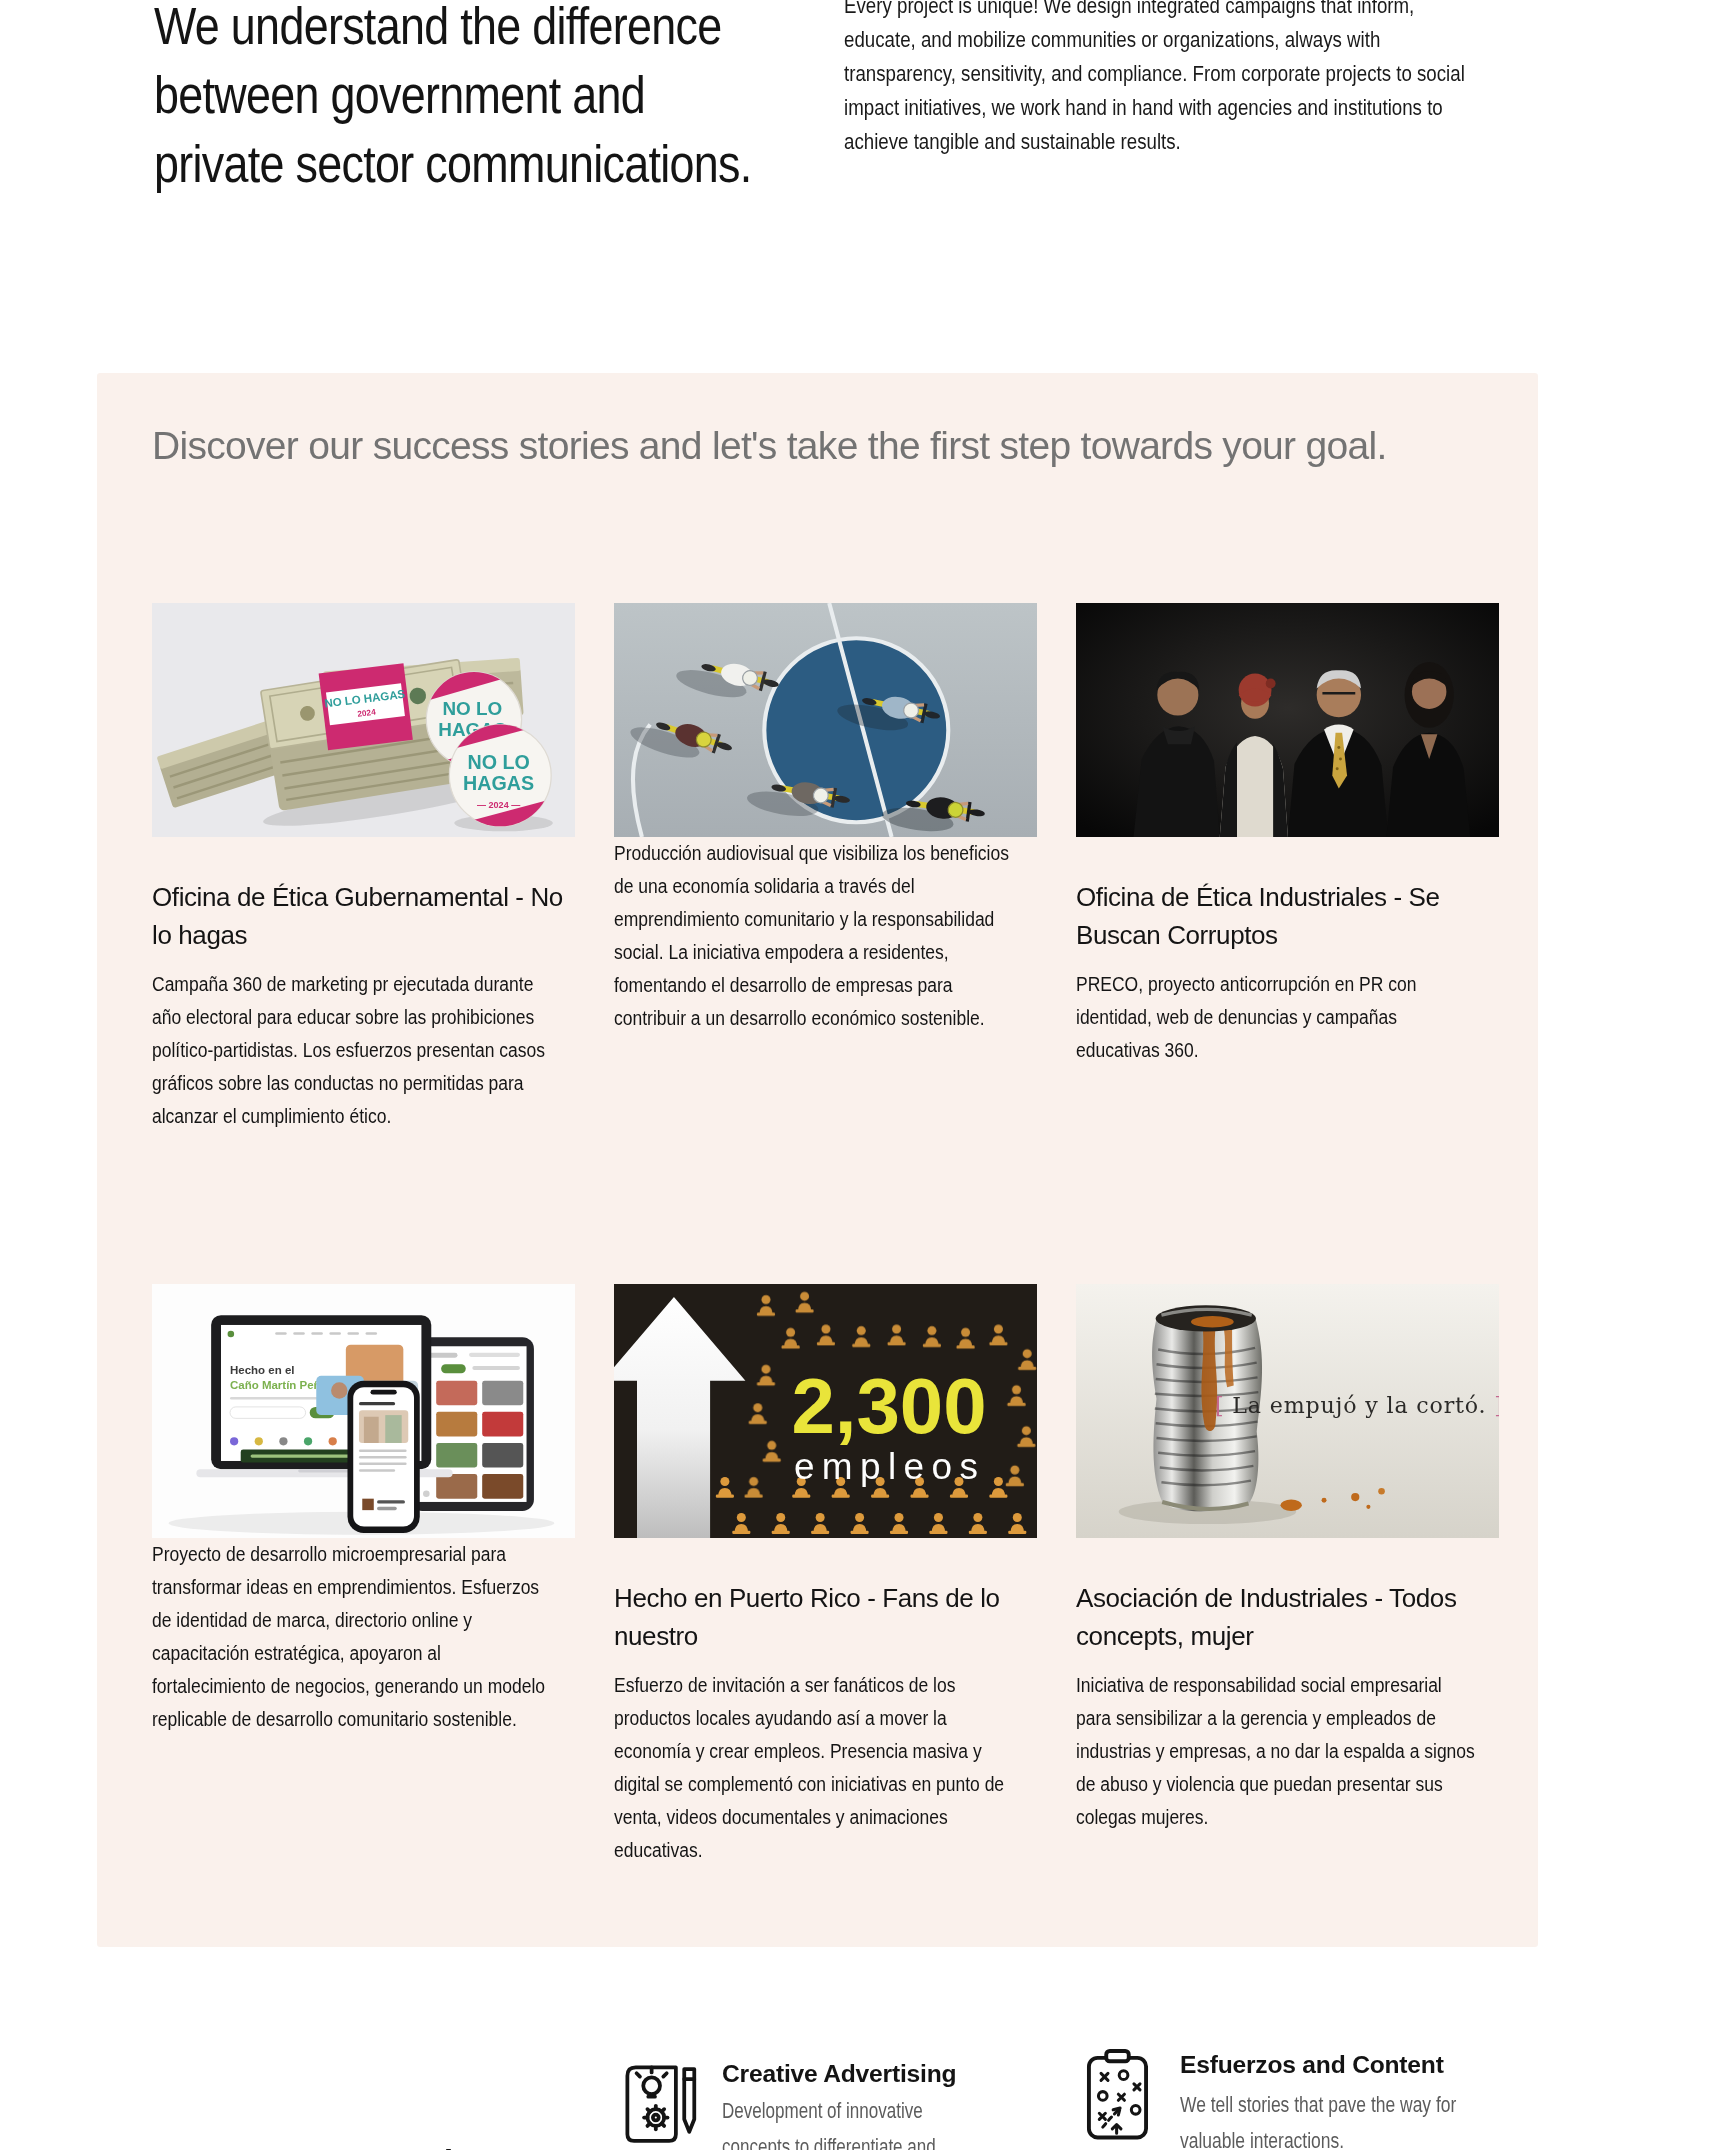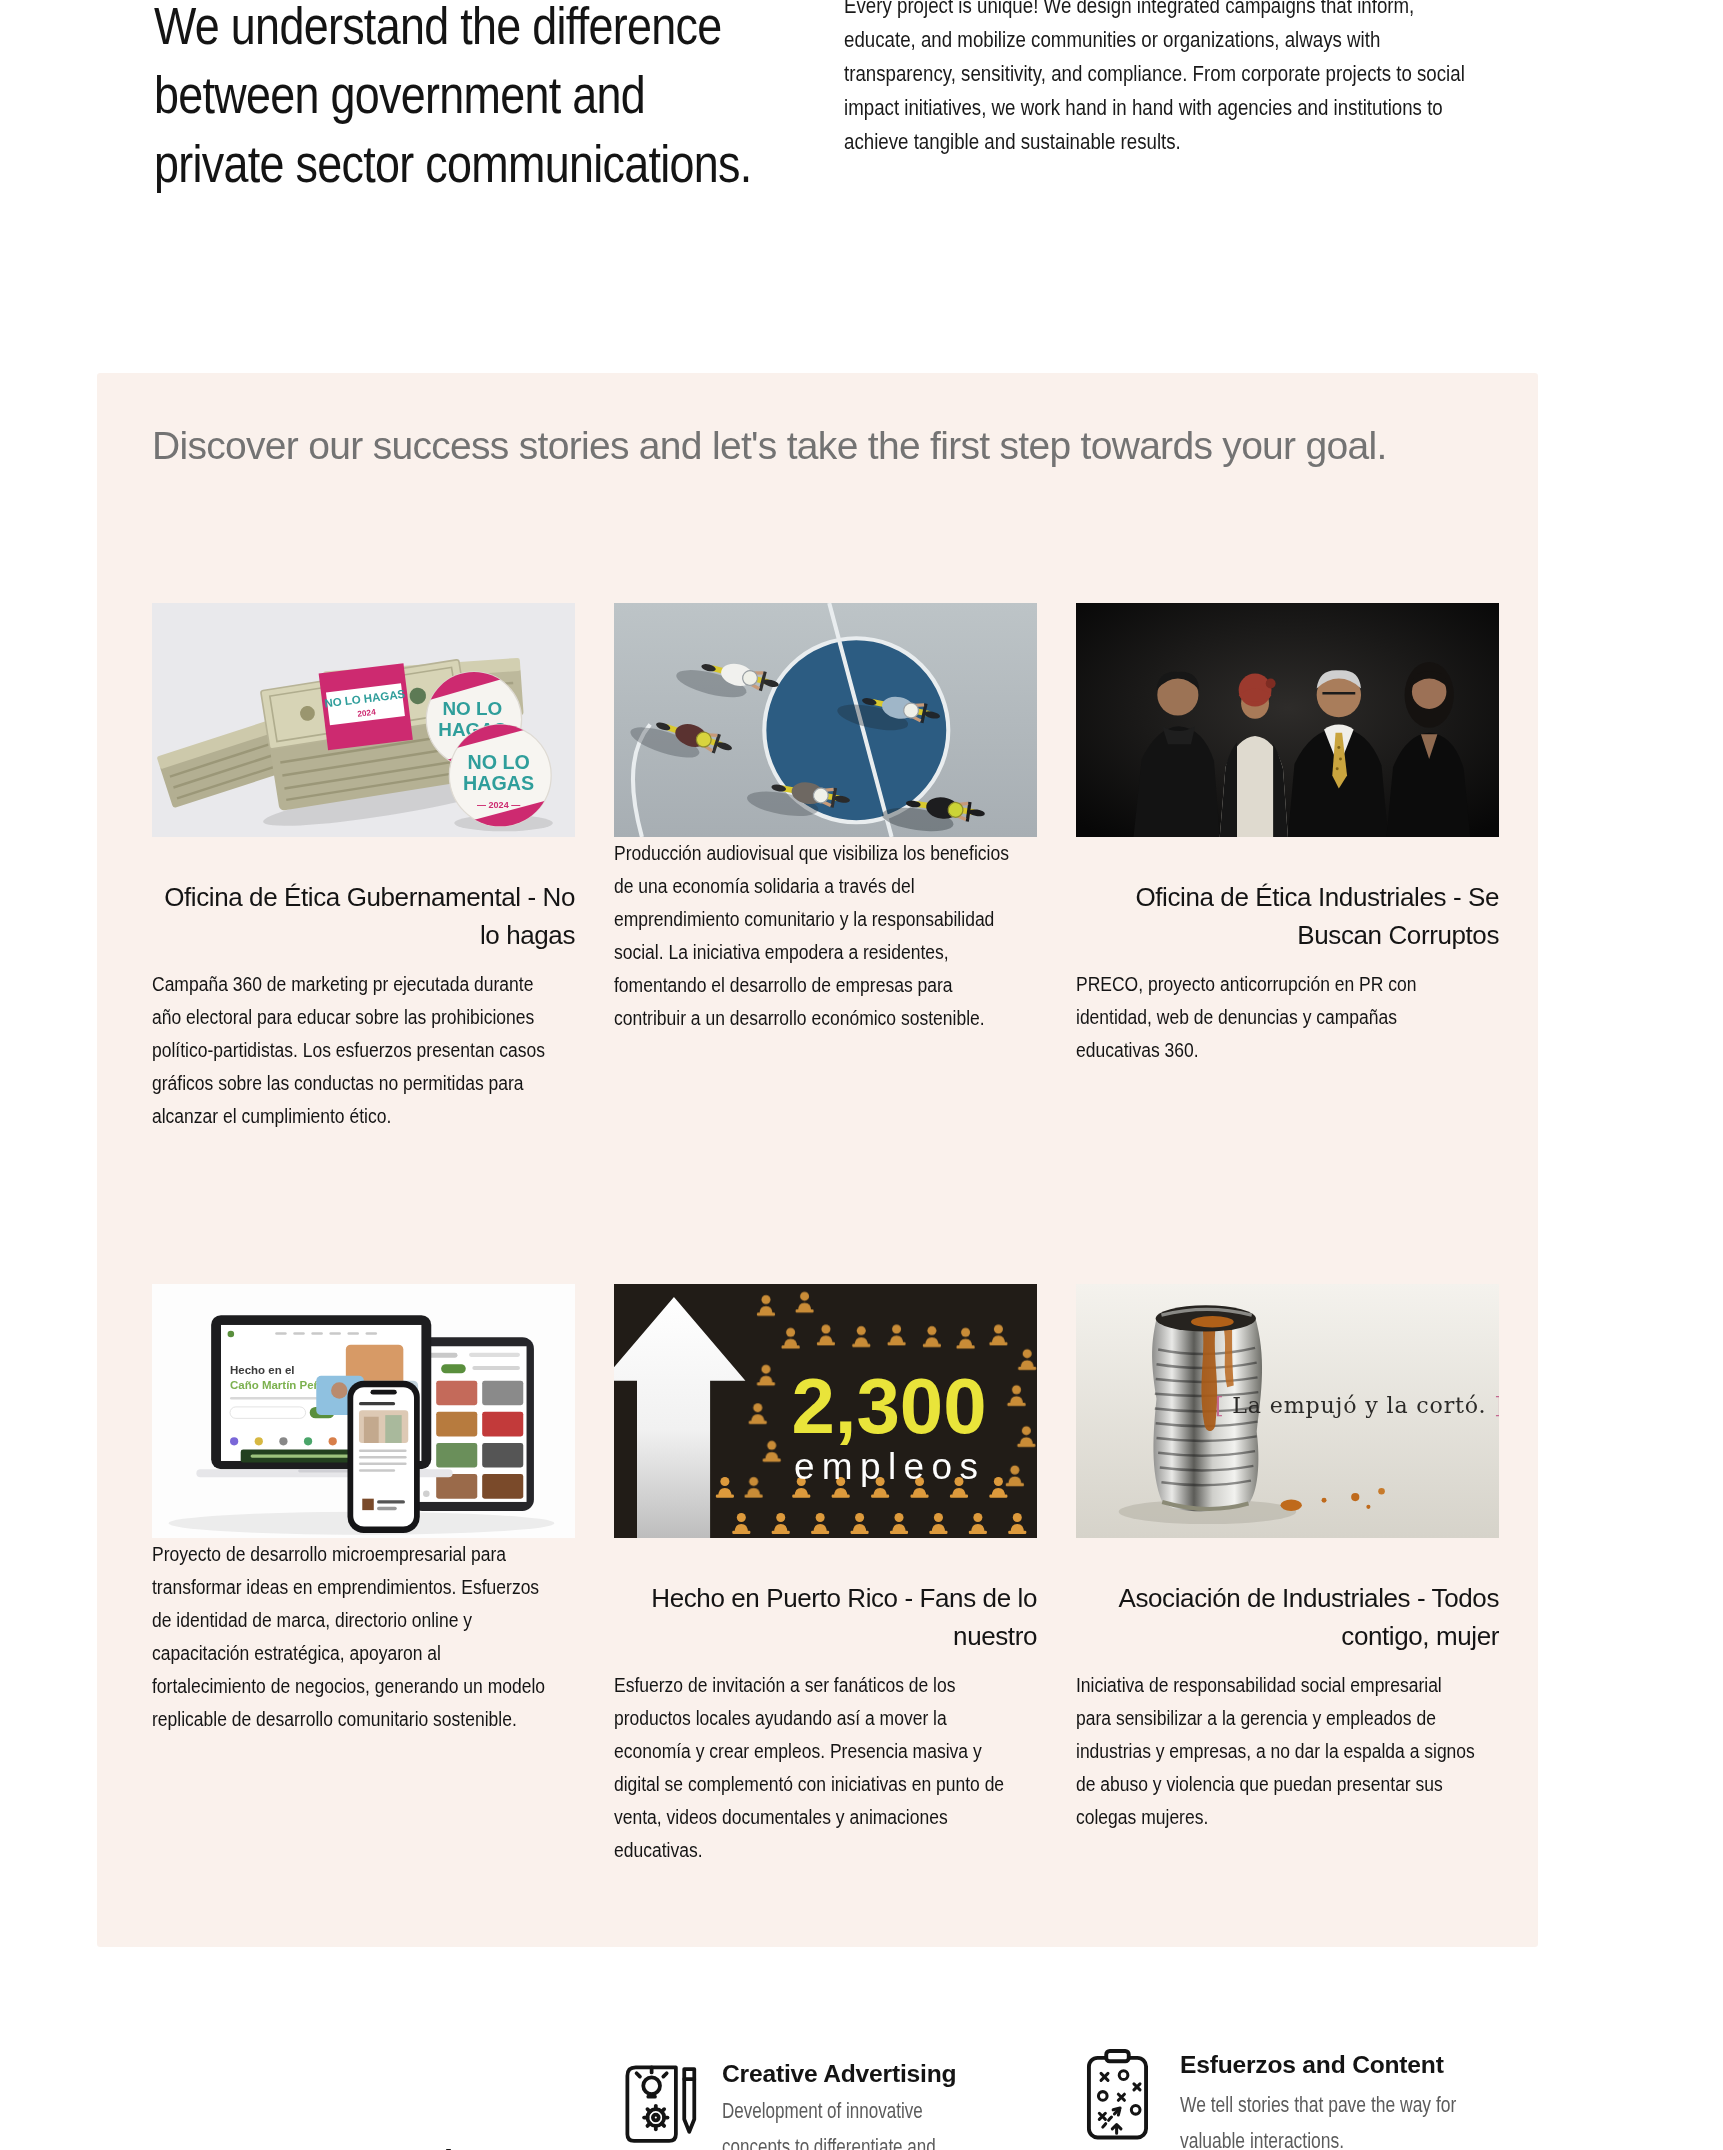--- a/index.html
+++ b/index.html
@@ -30,21 +30,21 @@
   .cards-row{position:absolute;left:55px;display:flex;gap:39px;}
   .row1{top:230px;}
   .row2{top:911px;}
   .card{width:423px;}
   .card-img{width:423px;overflow:hidden;}
   .row1 .card-img{height:234px;}
   .row2 .card-img{height:254px;}
   .card-img svg{display:block;width:100%;height:100%;}
   .card-title{
     margin:41px 0 14px 0;font-size:26px;line-height:38px;font-weight:500;
-    letter-spacing:-0.4px;color:#141414;text-align:right;
+    letter-spacing:-0.4px;color:#141414;
   }
   .card-desc{
     margin:0;width:460px;font-size:20px;line-height:33px;color:#151515;
     transform:scaleX(0.875);transform-origin:left top;
   }
 
   
   .service-icon{position:absolute;}
   .svc1-icon{left:614px;top:2054px;width:92px;height:92px;}
   .svc2-icon{left:1082px;top:2044px;width:71px;height:97px;}
@@ -467,21 +467,21 @@
             <ellipse cx="262" cy="270" rx="13" ry="7" fill="#bf6a1c"></ellipse>
             <circle cx="340" cy="260" r="5" fill="#bf6a1c"></circle>
             <circle cx="372" cy="253" r="4" fill="#c77a2a"></circle>
             <circle cx="302" cy="264" r="3" fill="#bf6a1c"></circle>
             <circle cx="356" cy="272" r="2.5" fill="#bf6a1c"></circle>
             <text x="345" y="158" text-anchor="middle" font-family="DejaVu Serif, serif" font-size="27" letter-spacing="1">
               <tspan fill="#c4688f">[</tspan><tspan fill="#2b2a28"> La empujó y la cortó. </tspan><tspan fill="#c4688f">]</tspan>
             </text>
           </svg>
         </div>
-        <h3 class="card-title">Asociación de Industriales - Todos contigo, mujer</h3>
+        <h3 class="card-title">Asociación de Industriales - Todos concepts, mujer</h3>
         <p class="card-desc">Iniciativa de responsabilidad social empresarial para sensibilizar a la gerencia y empleados de industrias y empresas, a no dar la espalda a signos de abuso y violencia que puedan presentar sus colegas mujeres.</p>
       </article>
     </div>
   </section>
 
   <div>
     <div class="service-icon svc1-icon">
       <svg viewBox="0 0 110 112" fill="none" stroke="#141414" stroke-width="4.5" stroke-linecap="round" stroke-linejoin="round">
         <path d="M16,96 V26 Q16,16 26,16 H74 V96 Q74,104 66,104 H24 Q16,104 16,96 Z"></path>
         <path d="M84,18 H96 V78 L90,93 L84,78 Z"></path>

